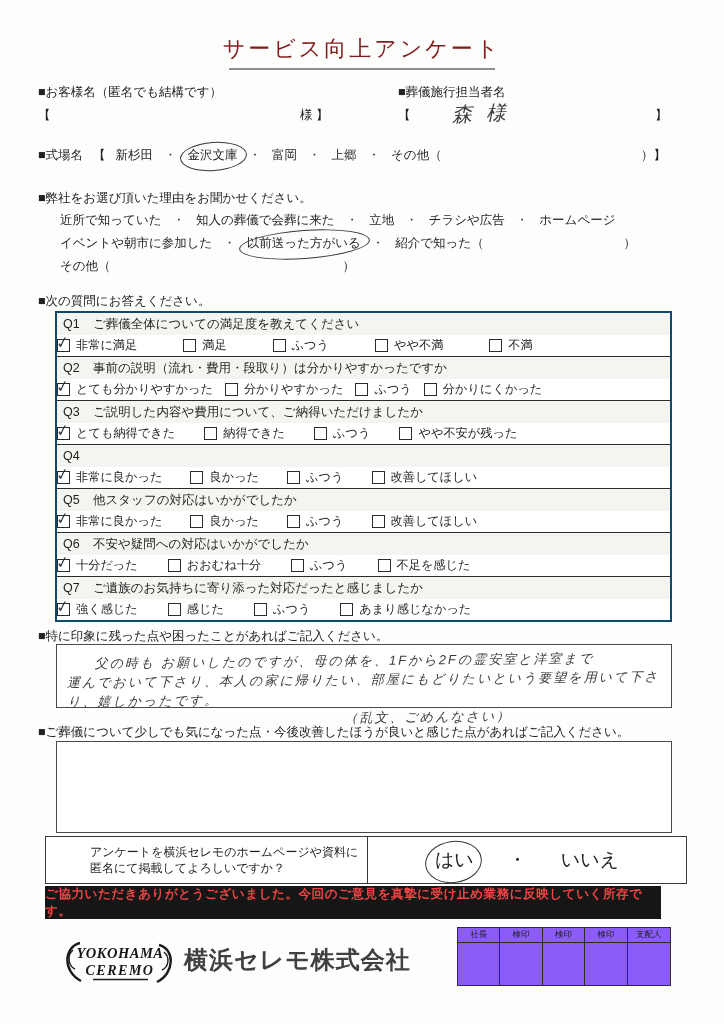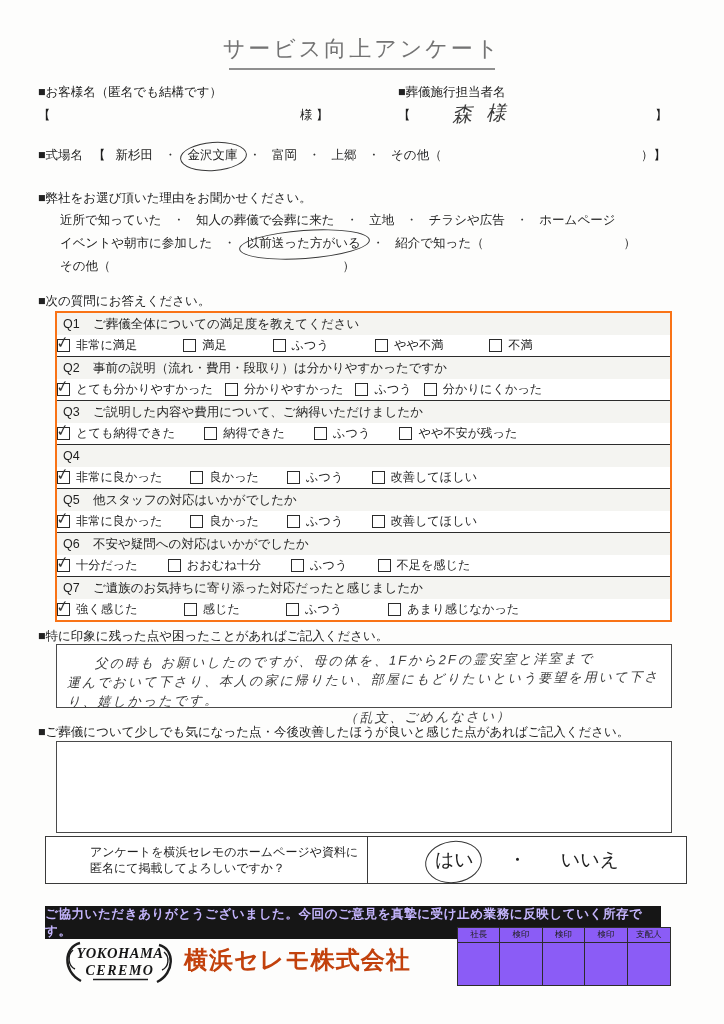--- a/index.html
+++ b/index.html
@@ -6,21 +6,21 @@
   .page{
     position:relative; width:724px; height:1024px; margin:0 auto;
     background:#fdfdfc; color:#1f1f1f;
     font-family:"Liberation Sans","DejaVu Sans",sans-serif;
     font-size:12.5px; overflow:hidden;
   }
   .abs{position:absolute; white-space:nowrap;}
 
   
   .title{position:absolute; top:34px; left:0; right:0; text-align:center;
-    font-size:22px; letter-spacing:3px; color:#737373; font-weight:normal;}
+    font-size:22px; letter-spacing:3px; color:#7f1d1d; font-weight:normal;}
   .title-underline{position:absolute; top:68px; left:229px; width:266px;
     border-bottom:2px solid #8f8f8f;}
 
   .sec-label{font-size:12.5px; color:#222;}
 
   
   .hand{font-style:italic; color:#3c3c3c; letter-spacing:2px;}
   .staff-hand{font-size:20px; letter-spacing:14px; transform:rotate(-2deg);}
 
   
@@ -28,21 +28,21 @@
   .circled::after{content:""; position:absolute; left:-8px; right:-9px; top:-5px; bottom:-7px;
     border:1.5px solid #383838; border-radius:50%; transform:rotate(-4deg); pointer-events:none;}
   .circled-yes::after{left:-10px; right:-8px; top:-6px; bottom:-10px; transform:rotate(-8deg);}
 
   .row-flex{display:flex; align-items:baseline;}
   .sep{padding:0 11px; color:#333;}
   .ml-auto{margin-left:auto;}
 
   
   .qtable{position:absolute; left:55px; top:311px; width:613px;
-    border:2px solid #f97316; background:#fff;}
+    border:2px solid #0c4a6e; background:#fff;}
   .q{border-top:1px solid #2c2c2c;}
   .q:first-child{border-top:none;}
   .q-title{height:22px; display:flex; align-items:center; padding-left:6px;
     background:#f4f4f1; font-size:12.5px;}
   .q-no{width:30px;}
   .q-opts{height:21px; display:flex; align-items:center; font-size:12.2px; background:#fff;}
   .opt{display:inline-flex; align-items:center;}
   .cb{width:11px; height:11px; border:1.5px solid #2b2b2b; display:inline-block;
     margin-right:6px; position:relative; background:#fff; flex:0 0 auto;}
   .cb.checked::after{content:"✓"; position:absolute; left:-2px; top:-7px;
@@ -54,28 +54,28 @@
   .impress-l1{padding-left:28px;}
   .impress-l3{text-align:right; padding-right:150px;}
 
   
   .publish{position:absolute; left:45px; top:836px; width:640px; height:46px;
     border:1.5px solid #3a3a3a; display:grid; grid-template-columns:322px 1fr; background:#fff;}
   .publish-left{border-right:1.5px solid #3a3a3a; padding:7px 0 0 44px; font-size:12px; line-height:16px;}
   .publish-right{display:flex; align-items:center; justify-content:center; gap:34px; font-size:19px;}
 
   
-  .thanks{position:absolute; left:45px; top:906px; width:616px; height:33px;
-    background:#161616; color:#c4b5fd; display:flex; align-items:center; justify-content:center;
+  .thanks{position:absolute; left:45px; top:886px; width:616px; height:33px;
+    background:#161616; color:#ef4444; display:flex; align-items:center; justify-content:center;
     font-size:12.6px; font-weight:bold; letter-spacing:0.5px;}
 
   
   .logo-wrap{position:absolute; left:60px; top:936px;}
   .company{position:absolute; left:184px; top:944px; font-size:24px; font-weight:bold;
-    font-family:"Liberation Serif","DejaVu Serif",serif; letter-spacing:1px; color:#c2410c;}
+    font-family:"Liberation Serif","DejaVu Serif",serif; letter-spacing:1px; color:#404040;}
   .stamps{position:absolute; left:457px; top:927px; width:212px; border:1.5px solid #2c2c2c;
     display:grid; grid-template-columns:repeat(5,1fr); background:#8b5cf6;}
   .stamp-h{height:14px; font-size:8.5px; display:flex; align-items:center; justify-content:center;
     border-right:1px solid #2c2c2c; border-bottom:1px solid #2c2c2c; color:#222;}
   .stamp-h:nth-child(5){border-right:none;}
   .stamp-c{height:42px; border-right:1px solid #2c2c2c;}
   .stamp-c:last-child{border-right:none;}
 </style>
 </head>
 <body>
@@ -289,21 +289,21 @@
             <span>不足を感じた</span>
           </span>
       </div>
     </div>
 
     <div class="q">
       <div class="q-title">
         <span class="q-no">Q7</span>
         <span>ご遺族のお気持ちに寄り添った対応だったと感じましたか</span>
       </div>
-      <div class="q-opts" style="gap:46px">
+      <div class="q-opts" style="gap:30px">
         <span class="opt">
             <span class="cb checked"></span>
             <span>強く感じた</span>
           </span>
         <span class="opt">
             <span class="cb"></span>
             <span>感じた</span>
           </span>
         <span class="opt">
             <span class="cb"></span>

